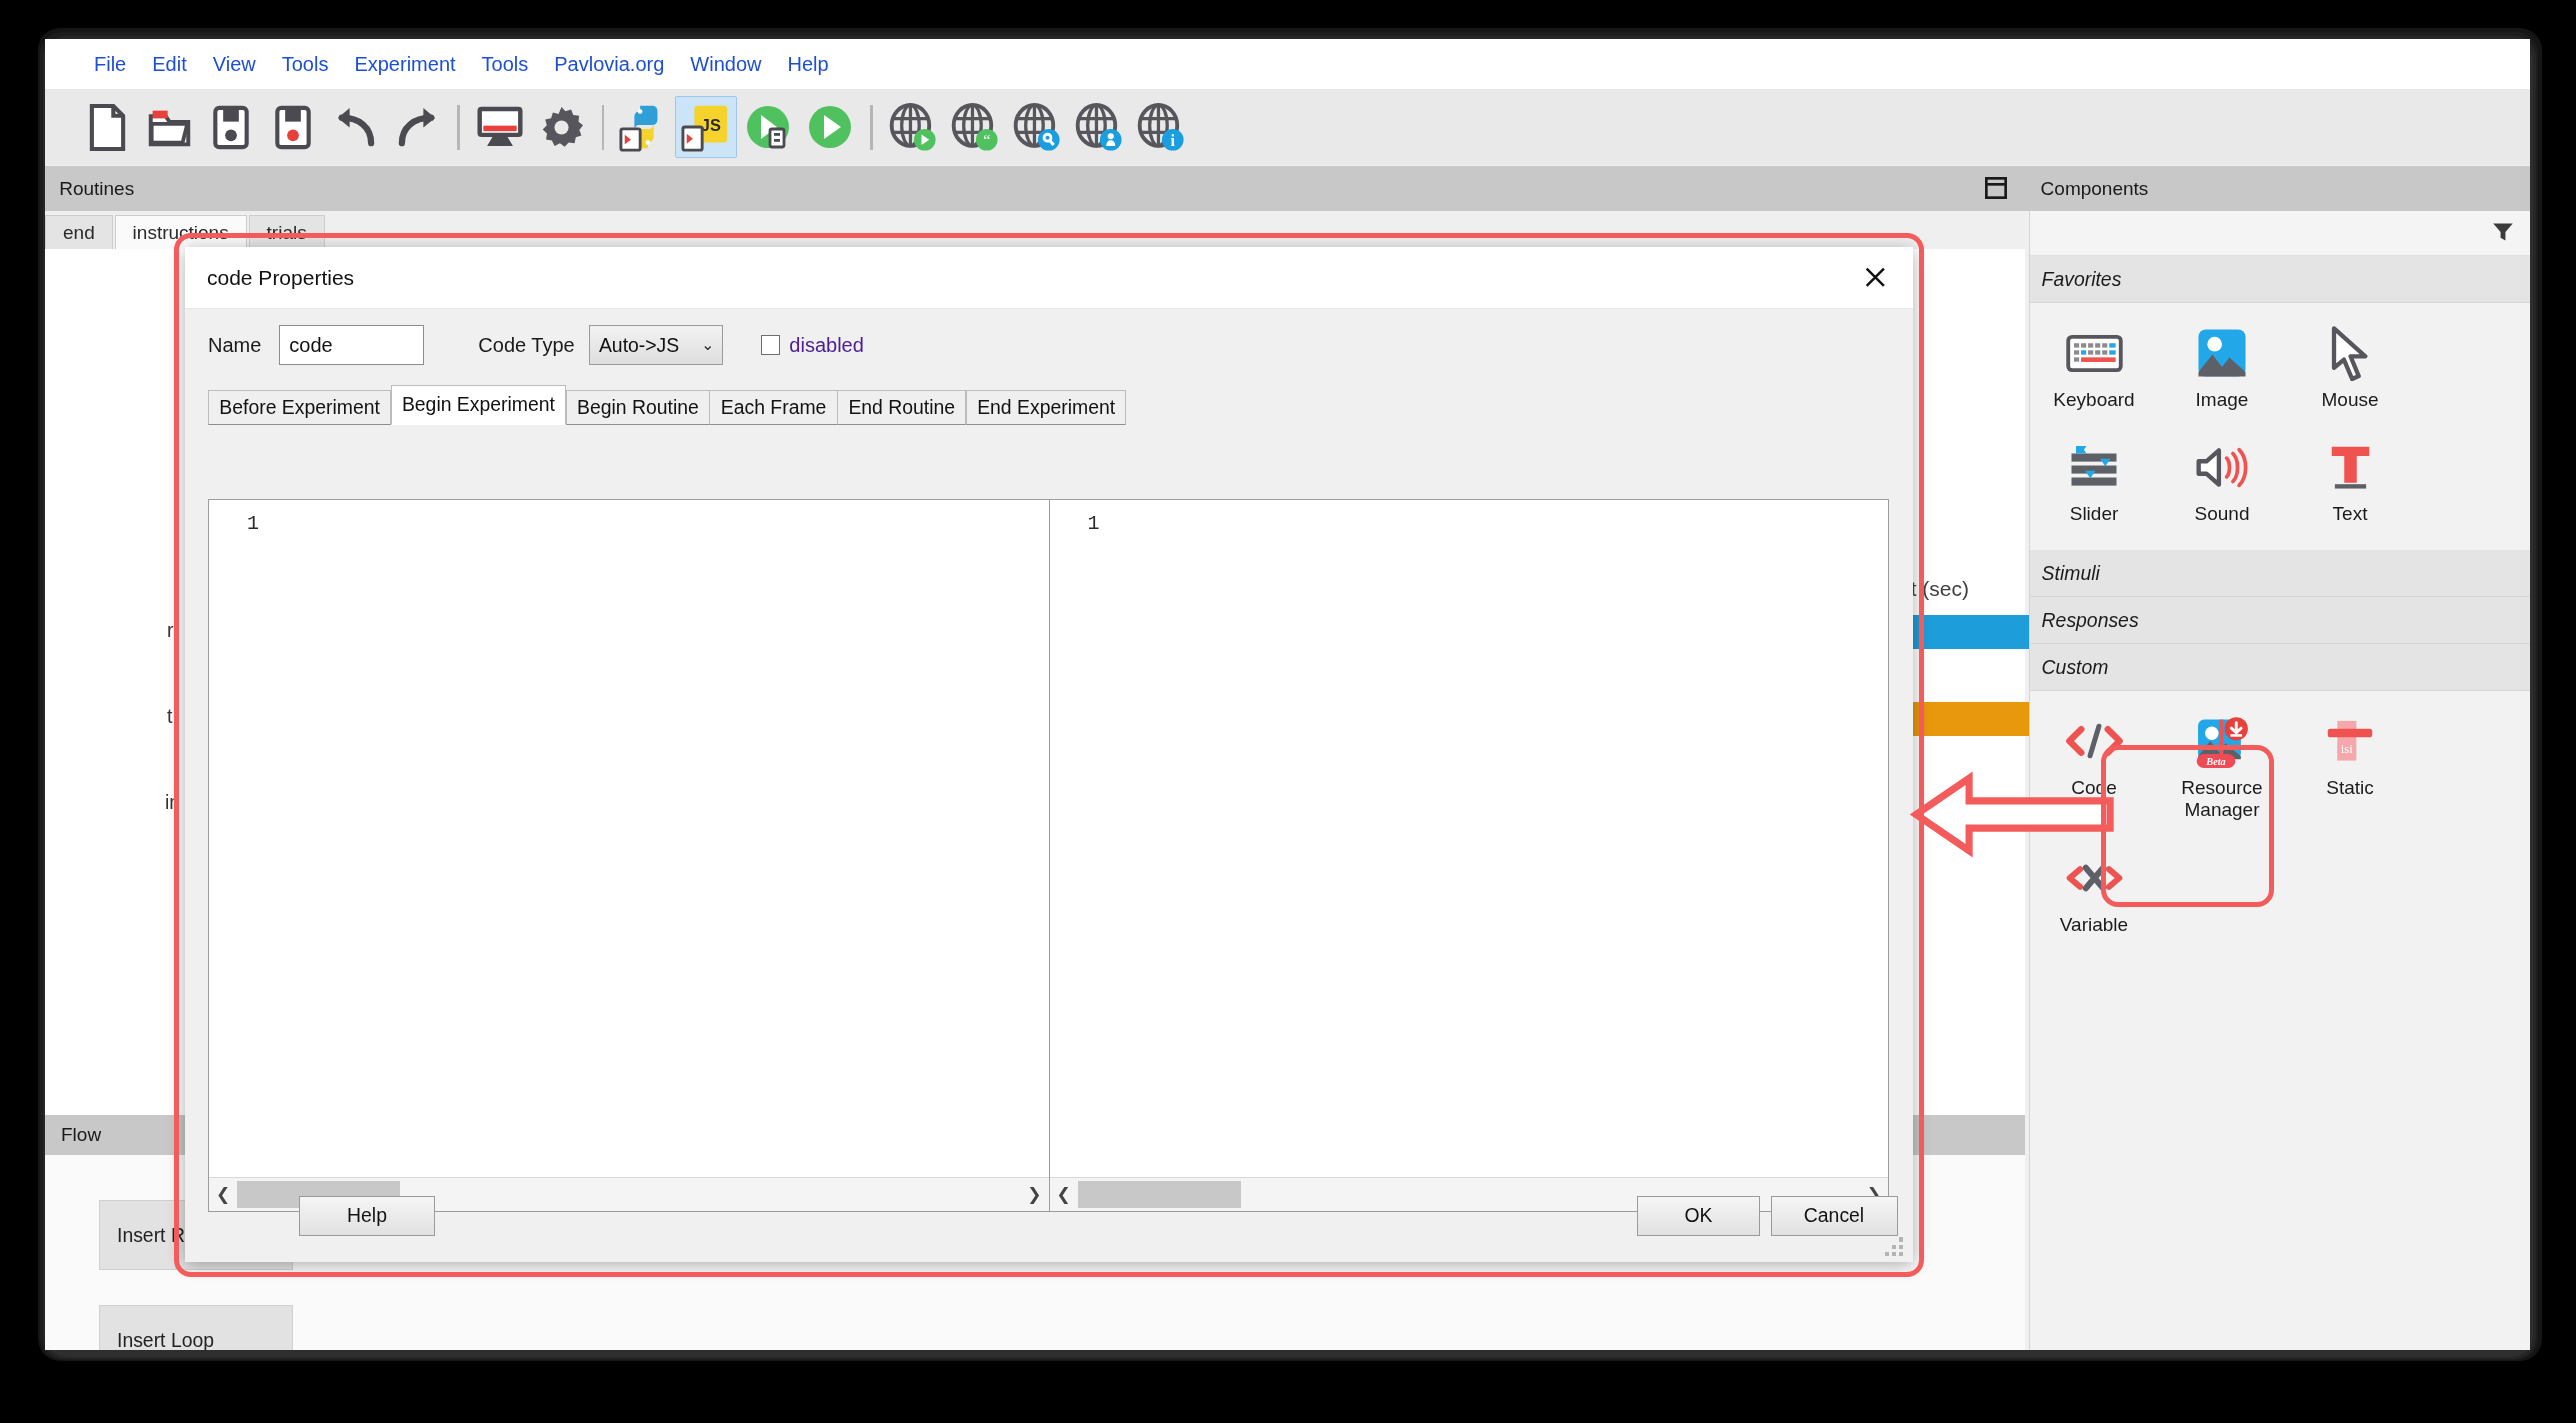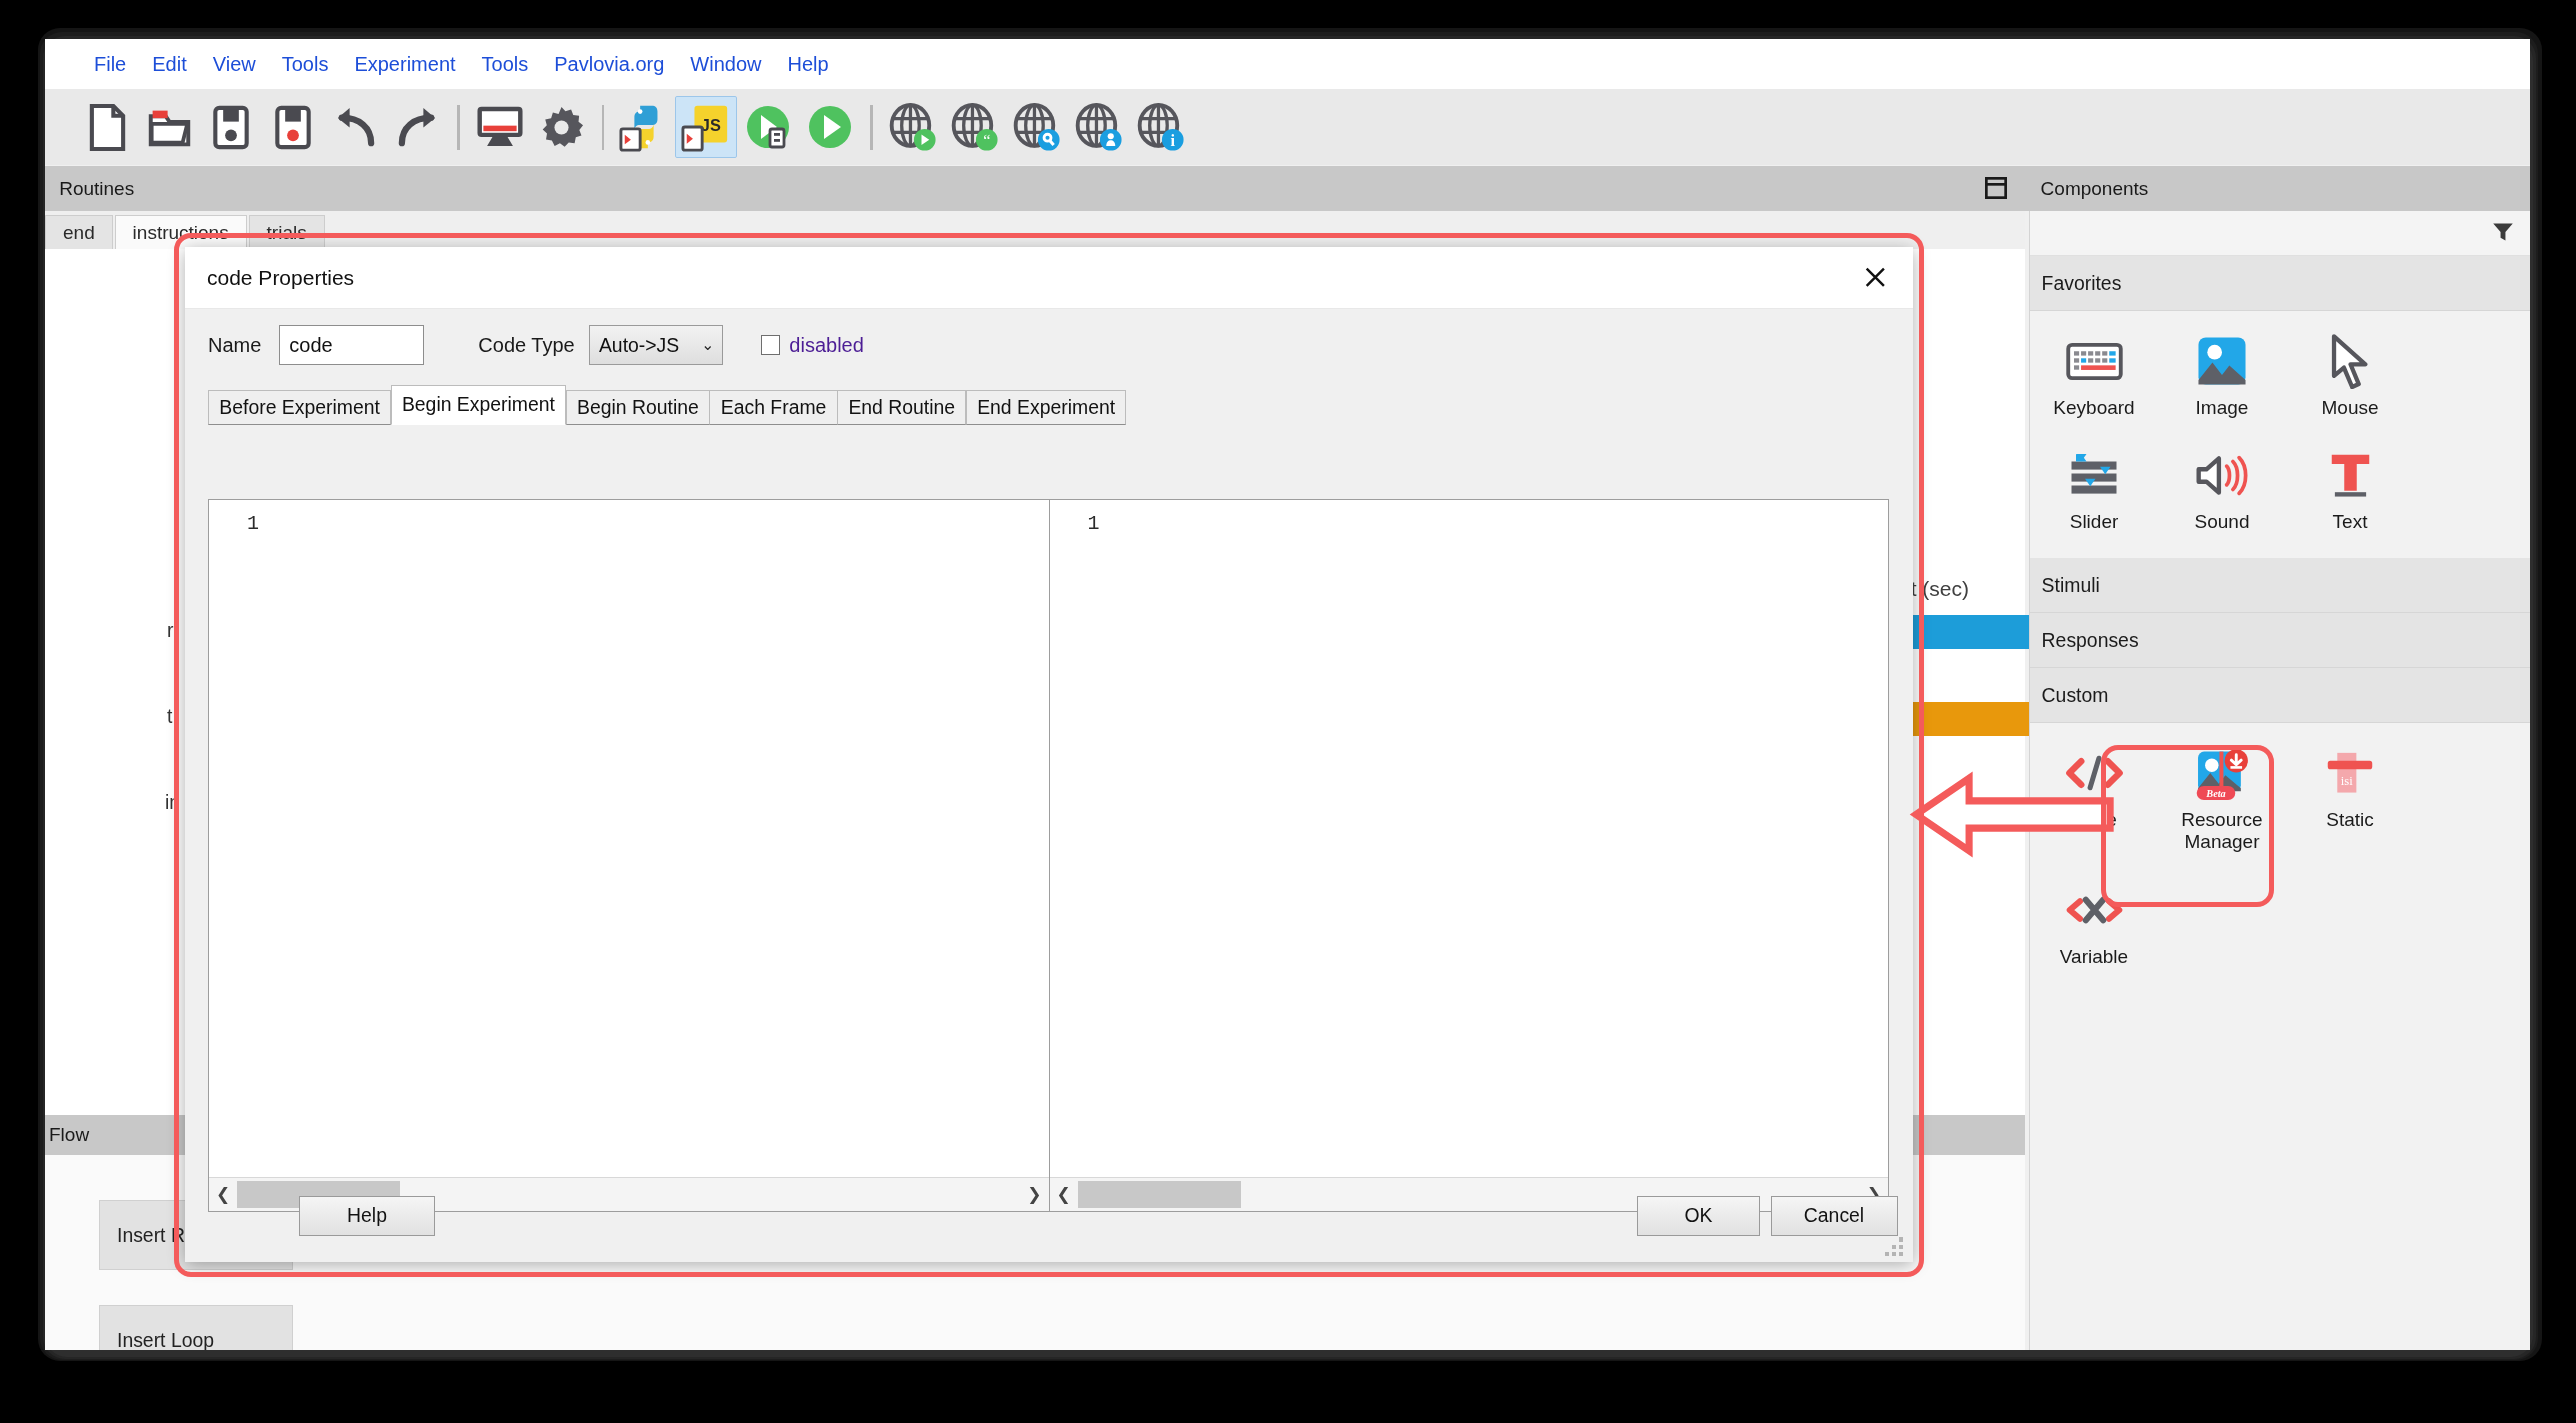--- a/index.html
+++ b/index.html
@@ -121,21 +121,21 @@
   #rc-bar-orange { left: 1229px; top: 453px; width: 790px; background:#e8980c; }
 
   .rc-left-txt { position:absolute; font-size:19.4px; color:#333; }
 
   
   #flow-hdr {
     position:absolute; left:0; top:904px;
     width:1980px; height:40px; background:#c8c8c8;
     display:flex; align-items:center;
   }
-  #flow-hdr .hdr-label { font-size:19px; color:#1a1a1a; padding-left:4px; }
+  #flow-hdr .hdr-label { font-size:19px; color:#1a1a1a; padding-left:16px; }
   #flow-body {
     position:absolute; left:0; top:944px;
     width:1980px; height:195px; background:#fafafa;
   }
   .flow-btn {
     position:absolute; left: 54px;
     width: 194px; height: 70px;
     background:#e2e2e2; border:0.6px solid #d0d0d0;
     display:flex; align-items:center; padding-left:17px;
     font-size:19.4px; color:#222;
@@ -150,25 +150,25 @@
     background:#f2f2f2;
     border-left:0.6px solid #d4d4d4;
   }
   #comp-filter {
     height: 45px; background:#f4f4f4;
     border-bottom:0.6px solid #e0e0e0;
     display:flex; align-items:center; justify-content:flex-end;
     padding-right: 17px;
   }
   .comp-section-hdr {
-    height: 55px; background:#e4e4e4;
+    height: 47px; background:#e4e4e4;
     border-bottom:0.6px solid #d6d6d6;
     display:flex; align-items:center;
     padding-left:11.6px;
-    font-size:19.4px; color:#1b1b1b;
+    font-size:19.4px; color:#1b1b1b;font-style:italic;
   }
   .comp-grid {
     display:flex; flex-wrap:wrap;
     padding: 10.3px 0 9px 0;
     background:#f2f2f2;
   }
   .comp-item {
     width: 128px; min-height: 114px;
     display:flex; flex-direction:column;
     align-items:center; justify-content:flex-start;

